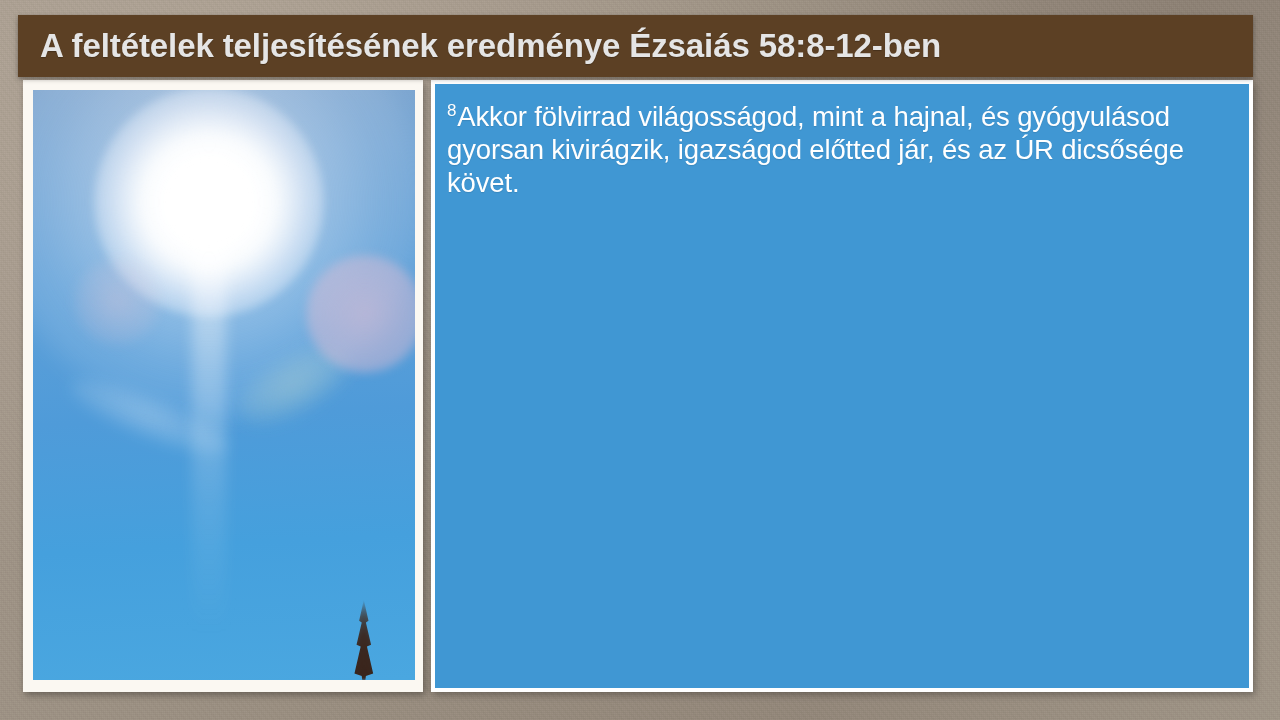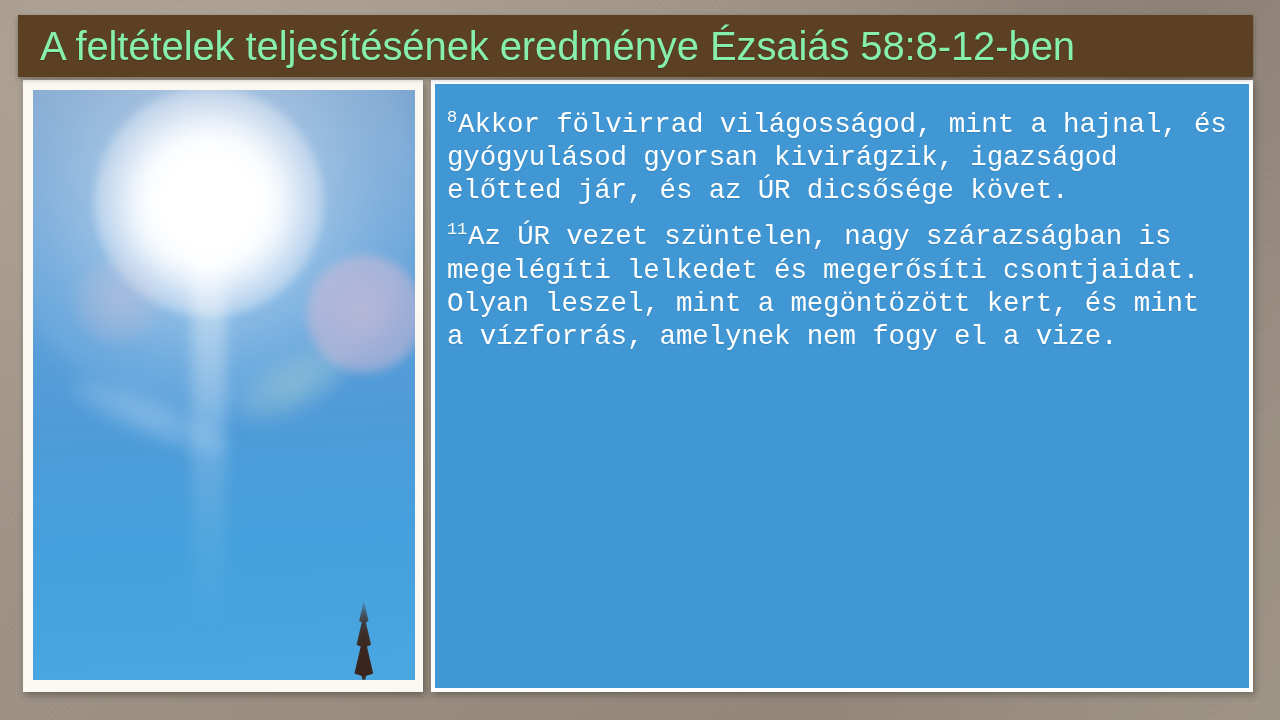--- a/index.html
+++ b/index.html
@@ -45,24 +45,24 @@
     height: 62px;
     background: #5c4024;
     box-shadow: 0 2px 5px rgba(0,0,0,.35);
     z-index: 5;
   }
   #title-text {
     position: absolute;
     left: 22px;
     top: 50%;
     transform: translateY(-50%);
-    color: #86efac;
+    color: #e5e5e5;
     font-family: "Liberation Sans Narrow", "Liberation Sans", sans-serif;
-    font-size: 40px;
-    font-weight: 400;
+    font-size: 33px;
+    font-weight: 700;
     letter-spacing: -0.1px;
     white-space: nowrap;
     transform-origin: left center;
     text-shadow: 0 1px 1px rgba(0,0,0,.25);
   }
 
   
   #photo-frame {
     position: absolute;
     left: 23px;
@@ -206,24 +206,24 @@
     height: 612px;
     background: #4097d3;
     border: 4px solid #ffffff;
     box-sizing: border-box;
     padding: 12px 18px 10px 12px;
     box-shadow: 2px 3px 7px rgba(0,0,0,.28);
     z-index: 4;
   }
   .verse {
     color: #ffffff;
-    font-family: Liberation Mono, monospace;
+    font-family: Liberation Sans, sans-serif;
     font-size: 27.5px;
     line-height: 1.205;
-    margin: 12px 0 13px 0;
+    margin: 4px 0 13px 0;
     letter-spacing: -0.15px;
     text-shadow: 0 1px 1px rgba(0,0,0,.10);
   }
   .verse:last-child { margin-bottom: 0; }
   .vnum {
     font-size: 17px;
     vertical-align: super;
     line-height: 0;
     padding-right: 1px;
   }
@@ -251,17 +251,14 @@
 </div>
 
 <div id="scripture-panel">
 
   <p class="verse">
     <span class="vnum">8</span><span>Akkor fölvirrad világosságod, mint a hajnal, és gyógyulásod gyorsan kivirágzik, igazságod előtted jár, és az ÚR dicsősége követ.</span>
   </p>
 
 
 
-  <p class="verse">
-    <span class="vnum">11</span><span>Az ÚR vezet szüntelen, nagy szárazságban is megelégíti lelkedet és megerősíti csontjaidat. Olyan leszel, mint a megöntözött kert, és mint a vízforrás, amelynek nem fogy el a vize.</span>
-  </p>
 
 </div>
 
 </body></html>

